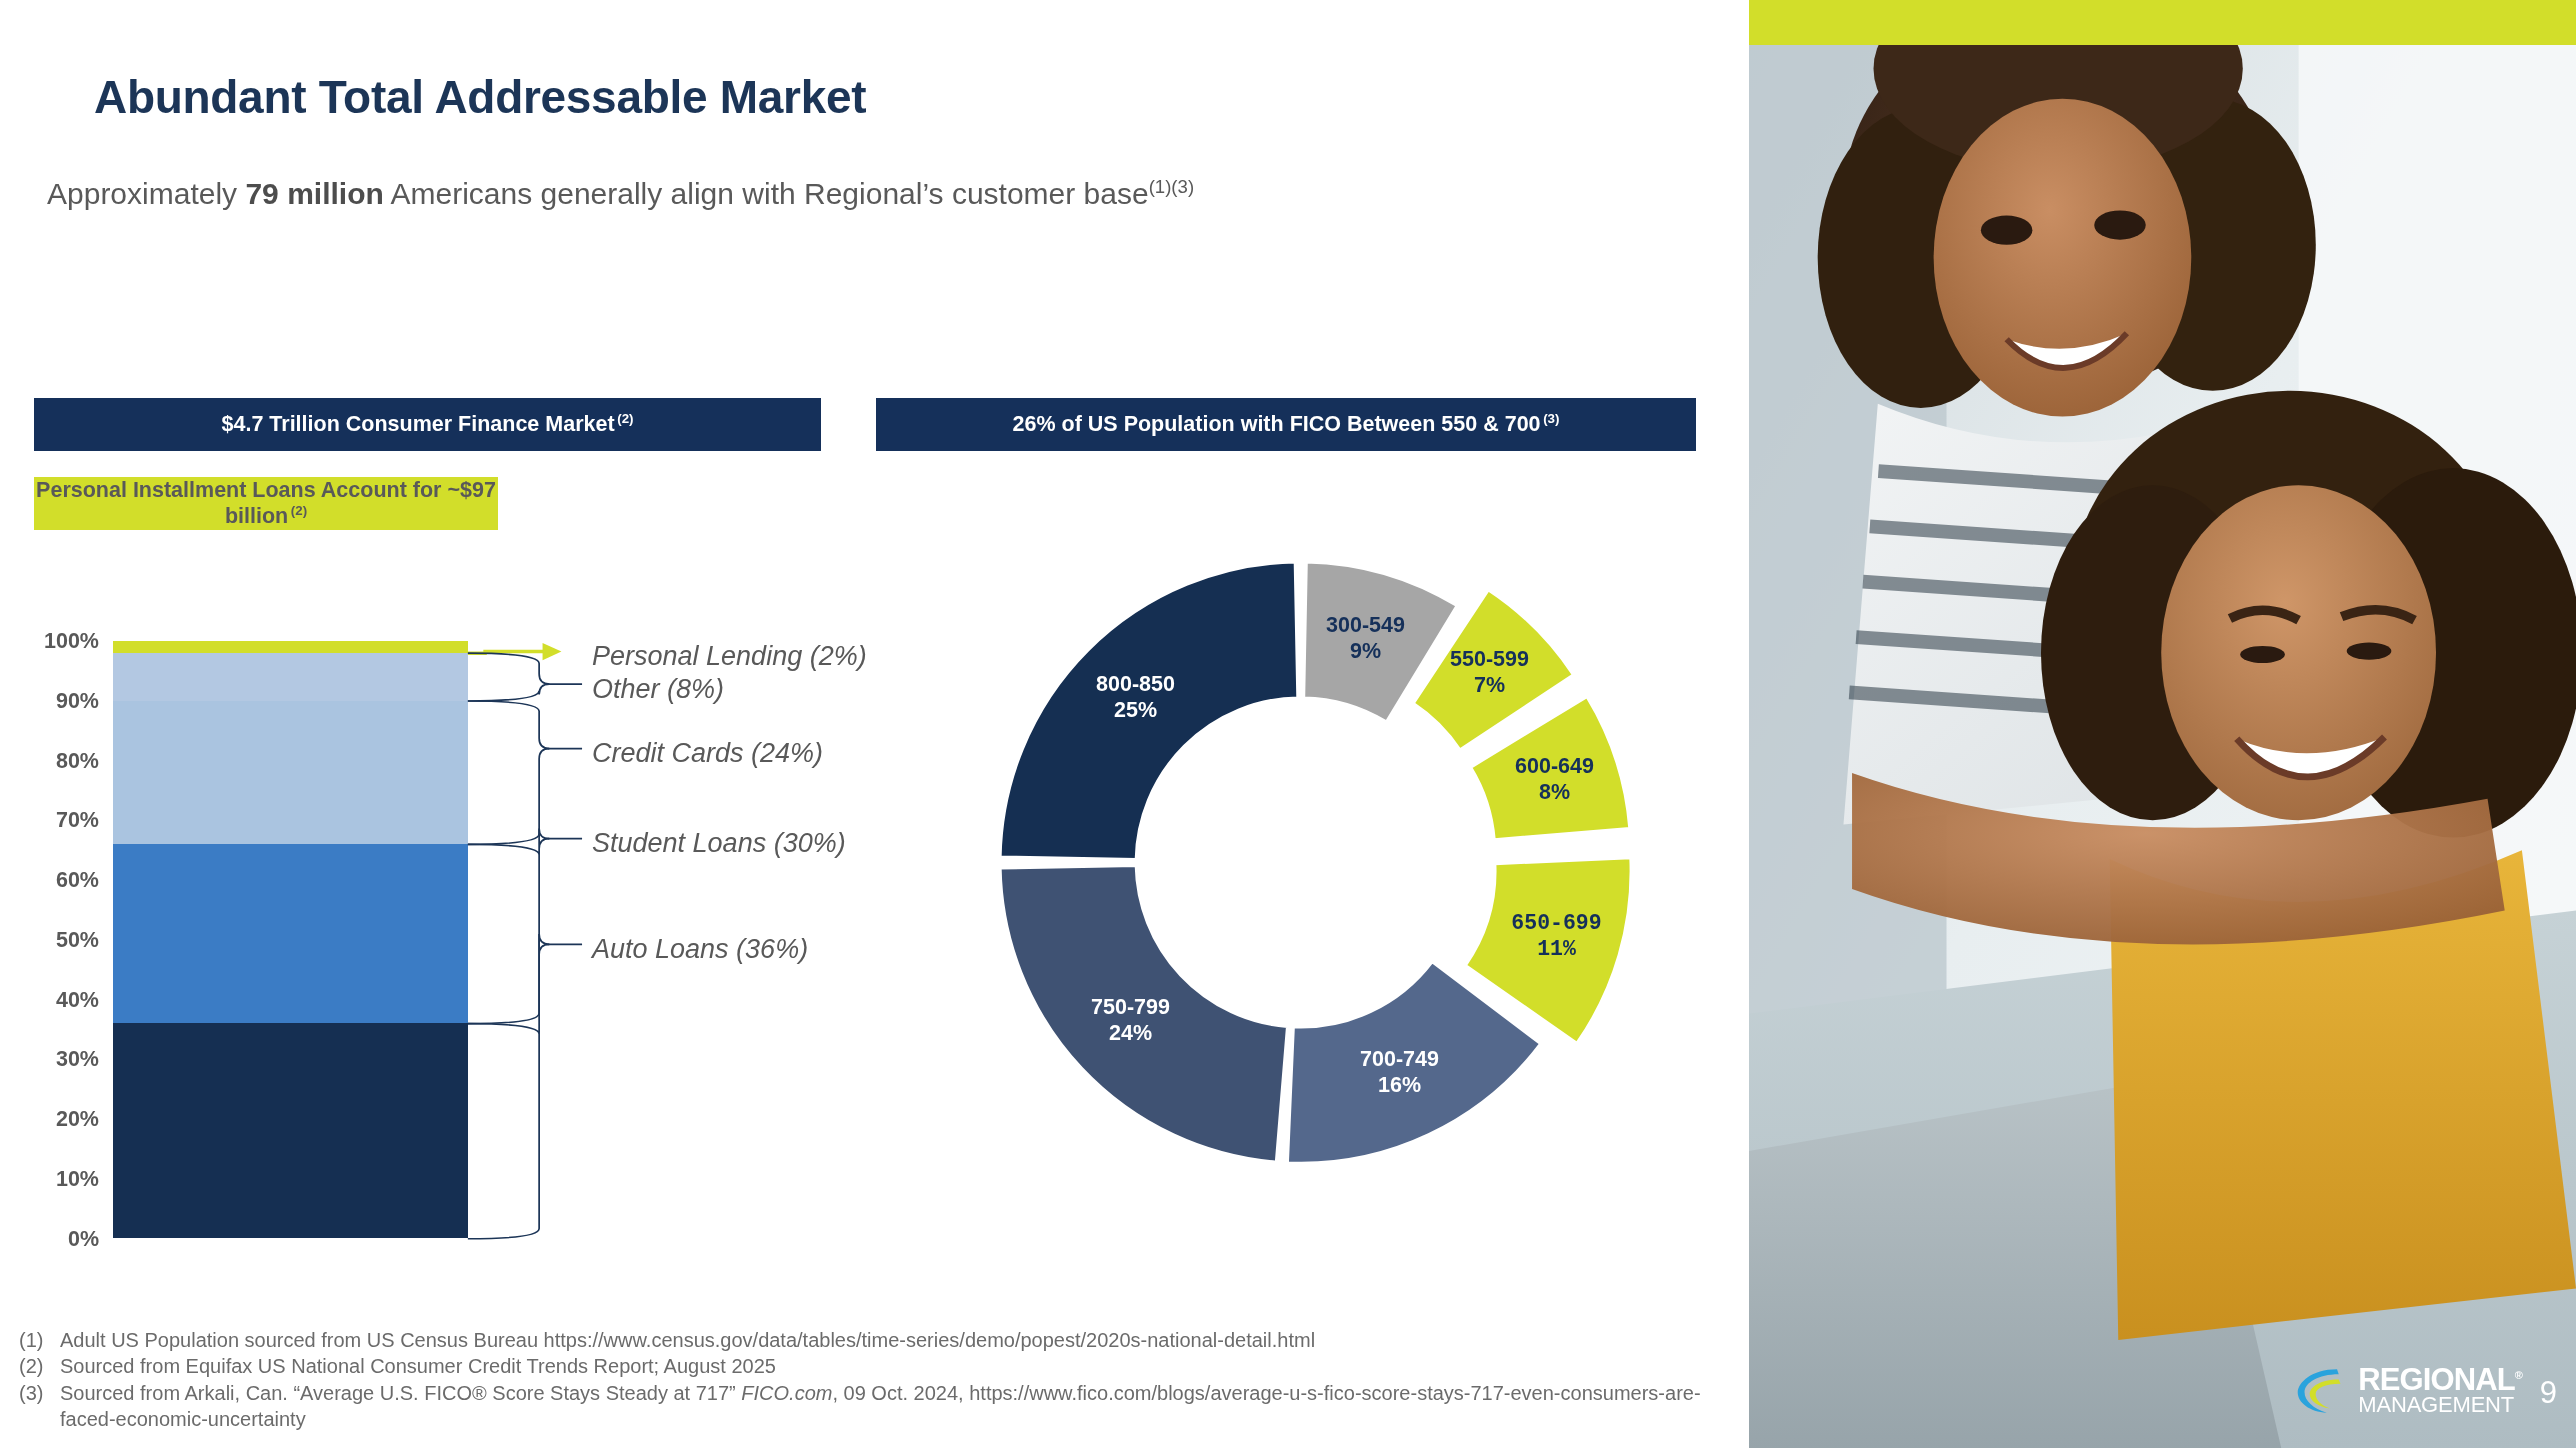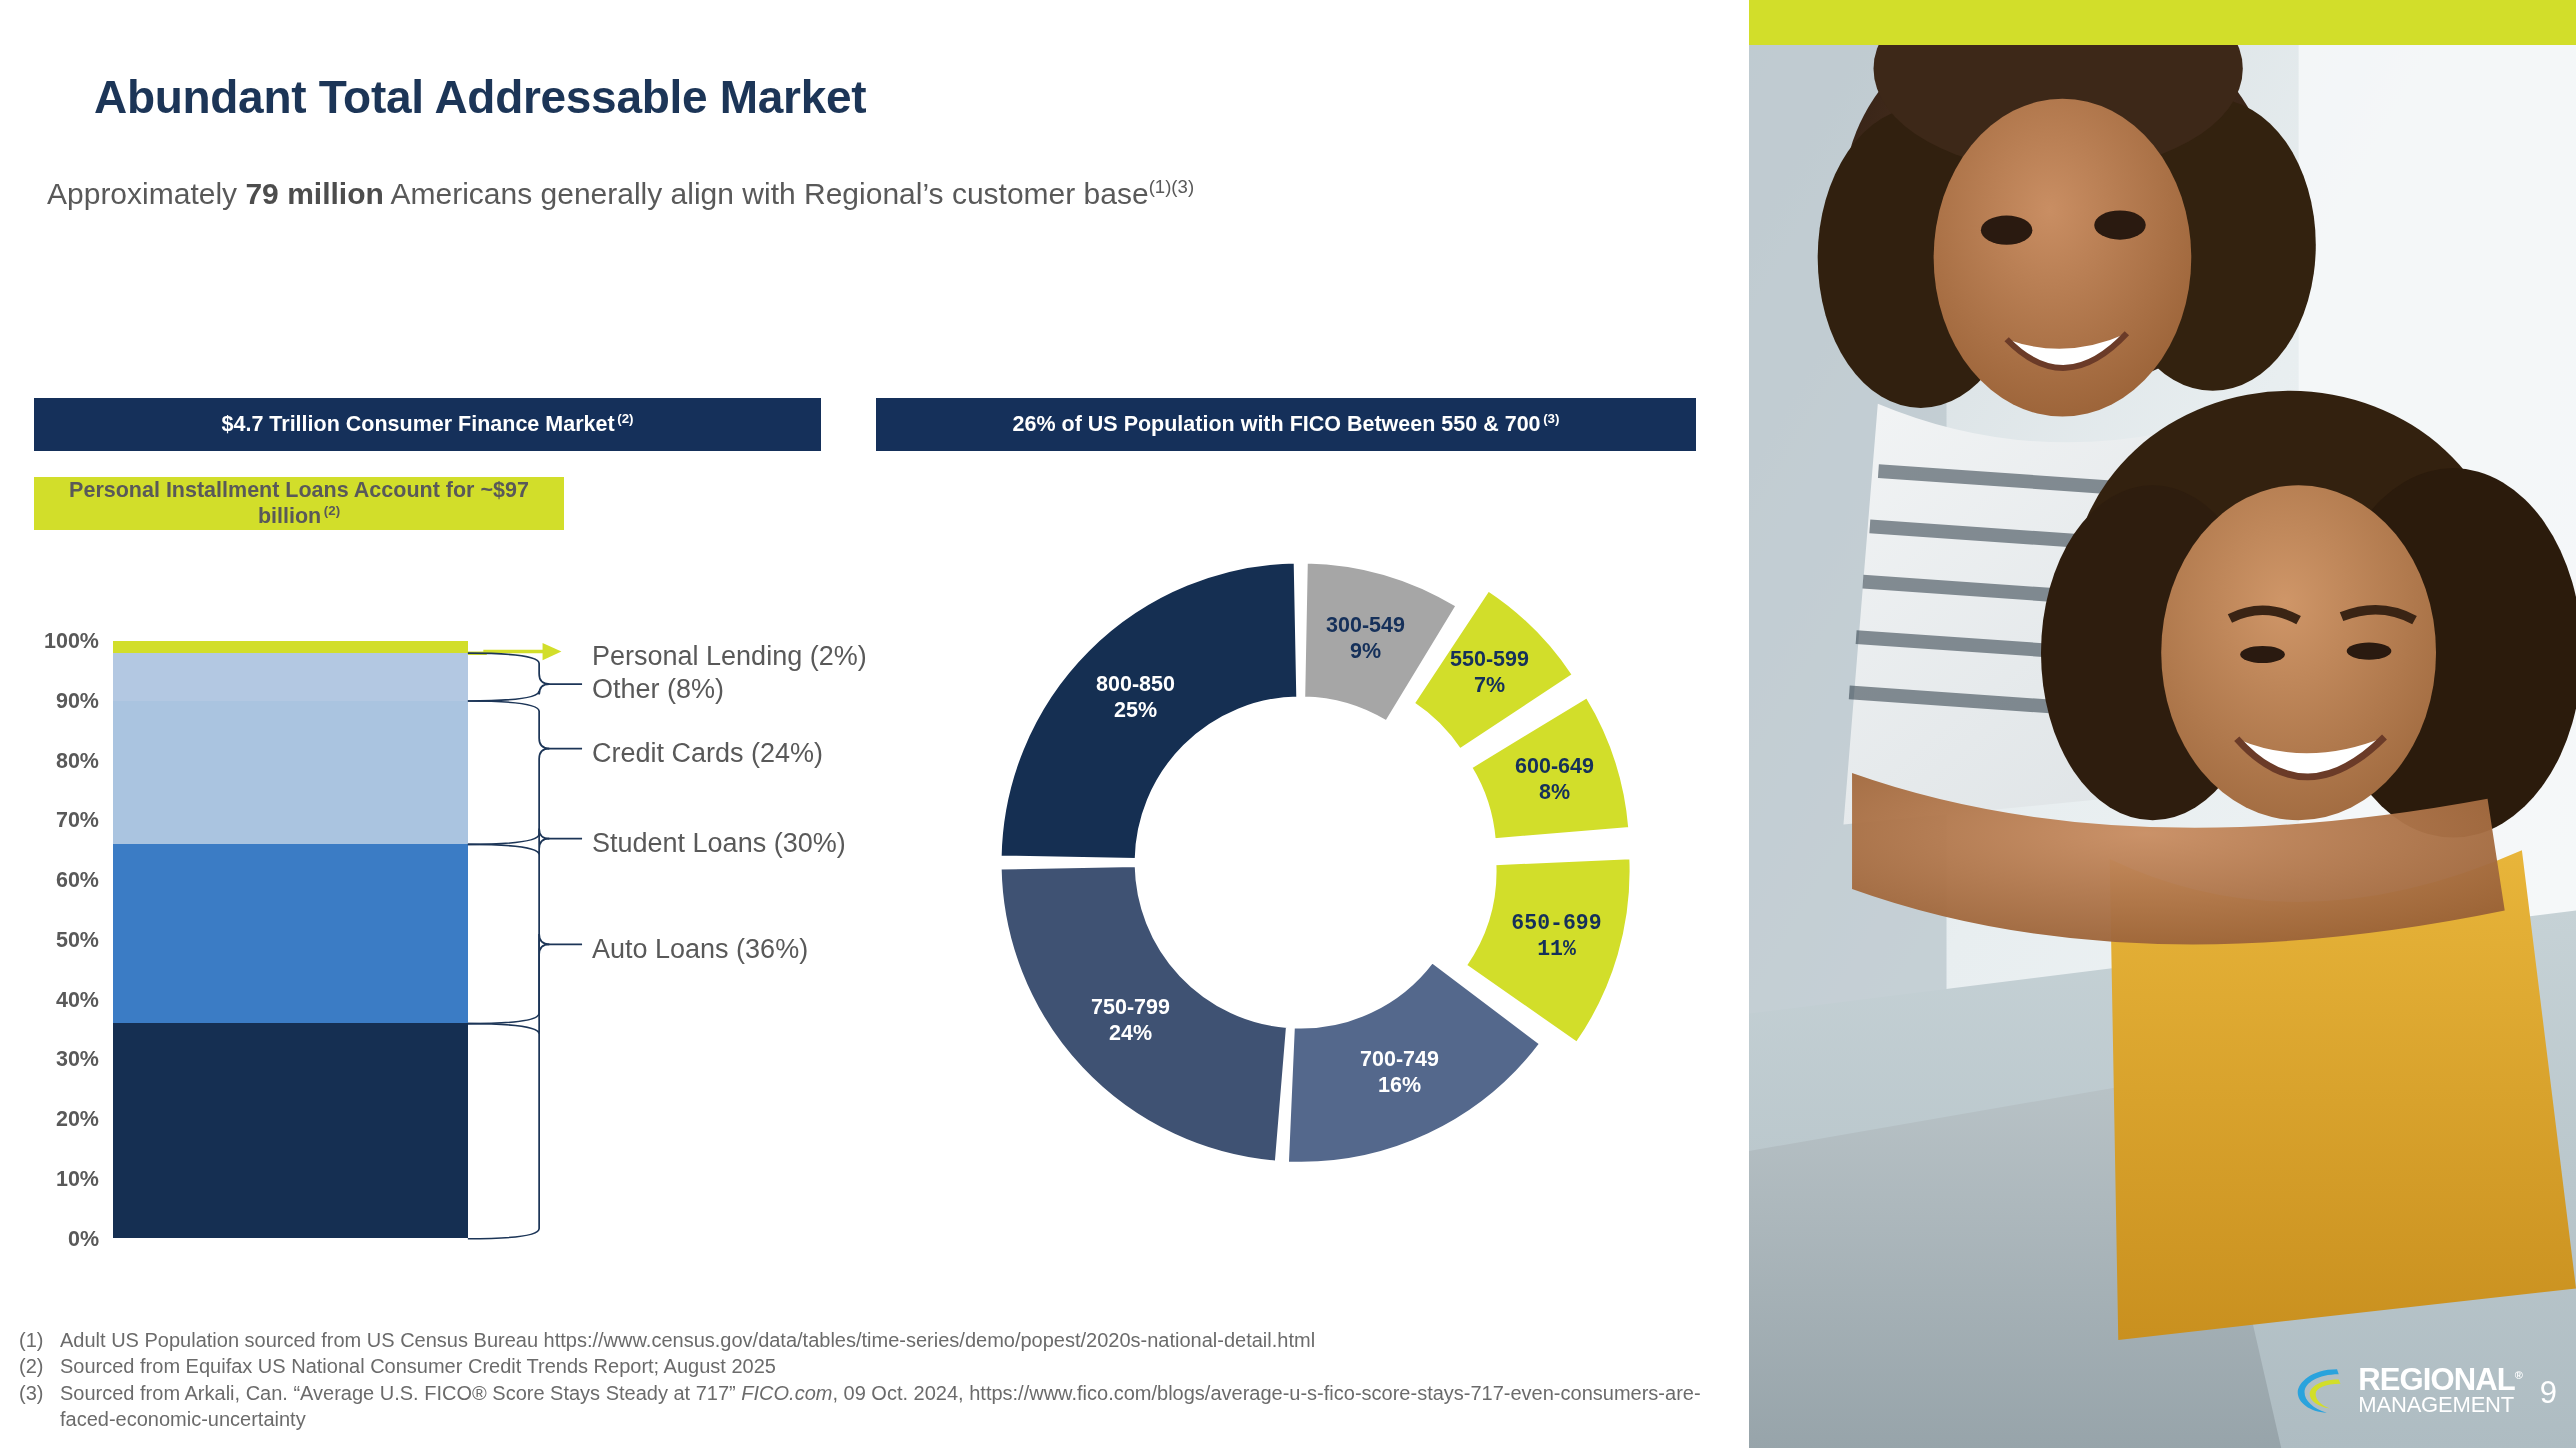--- a/index.html
+++ b/index.html
@@ -28,42 +28,42 @@
   }
   #banner-finance-market {
     left:34px; top:398px; width:787px; height:53px;
     background:#15305a; color:#ffffff; font-size:21.5px;
   }
   #banner-fico {
     left:876px; top:398px; width:820px; height:53px;
     background:#15305a; color:#ffffff; font-size:21.5px;
   }
   #banner-installment {
-    left:34px; top:477px; width:530px; height:53px;
+    left:34px; top:477px; width:464px; height:53px;
     background:#d2de2a; color:#595959; font-size:21.5px;
   }
   .banner-sup { font-size:0.62em; vertical-align:super; margin-left:2.6px; }
 
   
   #bar-chart { position:absolute; left:0px; top:592px; width:910px; height:696px; }
 
   #bar-axis { position:absolute; left:0px; top:49px; width:99px; height:598px; }
   .axis-tick {
     position:absolute; right:0; width:99px; text-align:right;
     font-size:21.5px; font-weight:bold; color:#595959;
     transform:translateY(-50%);
   }
 
   #bar-stack { position:absolute; left:113px; top:49px; width:355px; height:598px; }
   .bar-seg { position:absolute; left:0; width:100%; }
 
   #bar-callouts { position:absolute; left:0; top:0; width:910px; height:696px; pointer-events:none; }
 
   .callout-label {
-    position:absolute; font-size:27px; color:#595959; white-space:nowrap;
+    position:absolute; font-size:27px; color:#595959; white-space:nowrap;font-style:italic;
   }
 
   
   #donut-chart { position:absolute; left:970px; top:532px; width:713px; height:661px; }
   .donut-label { position:absolute; text-align:center; font-size:21.5px; font-weight:bold; line-height:1.22; white-space:nowrap; }
 
   
   #footnotes { position:absolute; left:19px; top:1327px; width:1709px; }
   .footnote-row { display:flex; font-size:20px; color:#6b6b6b; line-height:1.32; }
   .footnote-num { width:41px; flex:0 0 41px; }

